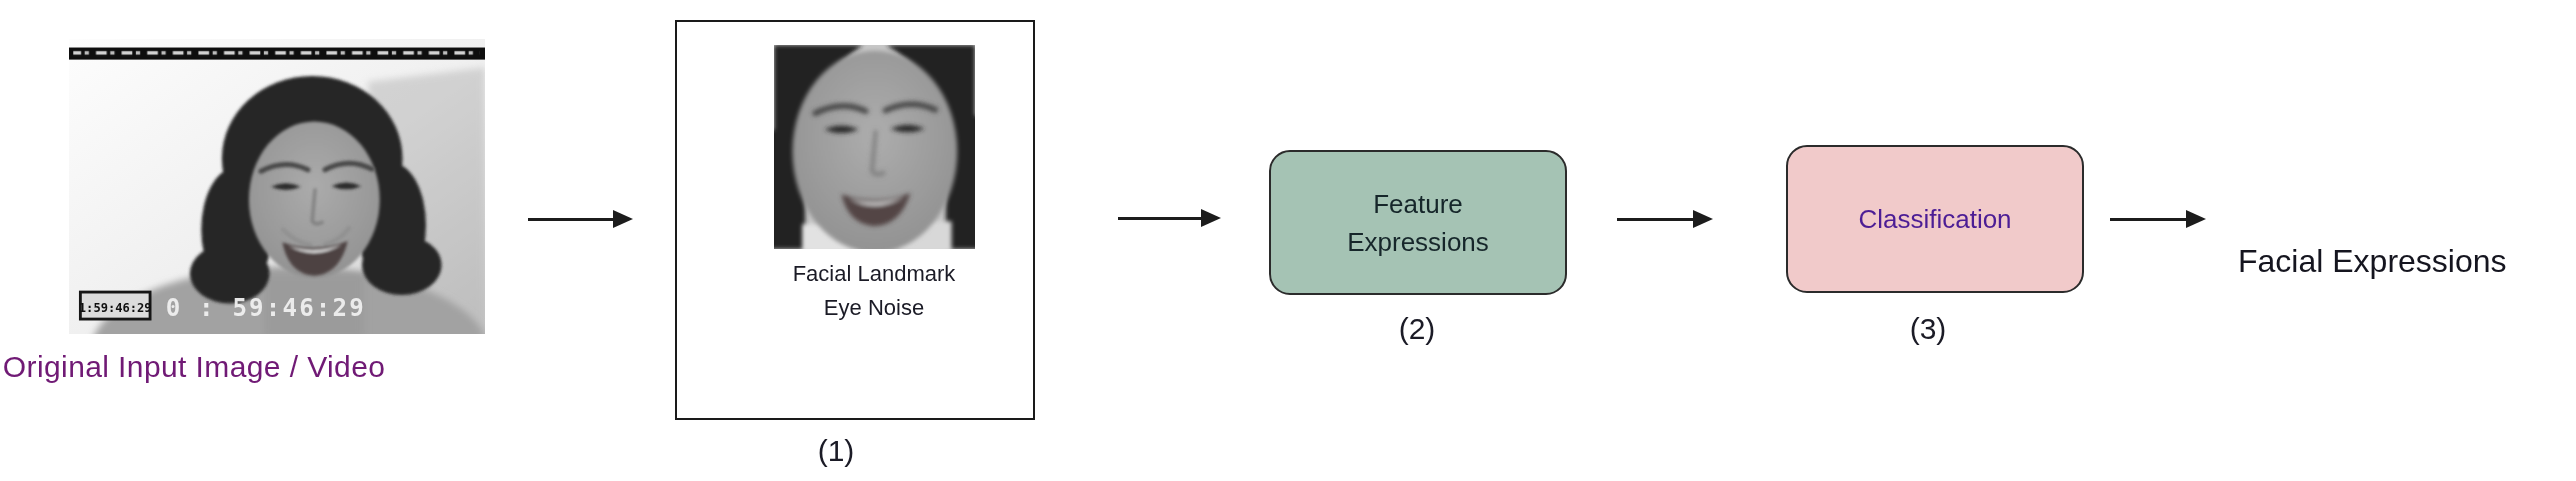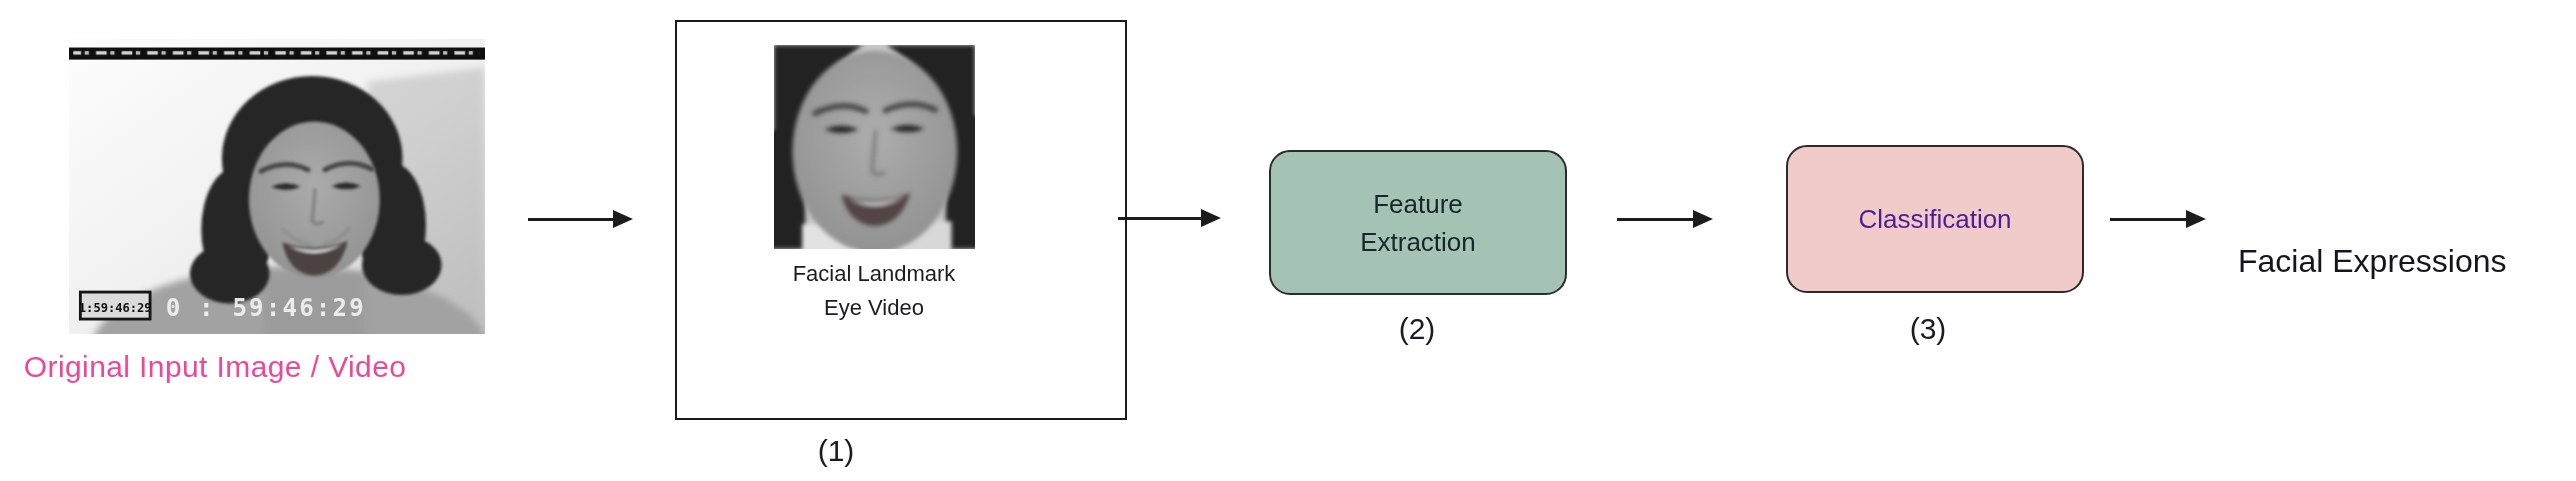--- a/index.html
+++ b/index.html
@@ -18,22 +18,22 @@
   .abs { position: absolute; }
 
   
   #photo {
     left: 69px; top: 39px; width: 416px; height: 295px;
   }
   #photo svg { display: block; width: 100%; height: 100%; }
 
   #photo-label {
     left: 2.8px; top: 350px; width: 333px;
-    font-size: 30px; color: #ec4899; text-align: left;
-    letter-spacing: 0.4px; white-space: nowrap; margin-left: 21px;
+    font-size: 30px; color: #701a75; text-align: left;
+    letter-spacing: 0.4px; white-space: nowrap;
   }
 
   
   .arrow {
     height: 2.8px; background: #1c1c1c;
   }
   .arrow::after {
     content: '';
     position: absolute;
     right: -19px; top: 50%;
@@ -43,21 +43,21 @@
     border-top: 9.2px solid transparent;
     border-bottom: 9.2px solid transparent;
   }
   #arrow-1 { left: 528px; top: 218px; width: 86px; }
   #arrow-2 { left: 1118px; top: 217px; width: 84px; }
   #arrow-3 { left: 1617px; top: 218px; width: 77px; }
   #arrow-4 { left: 2110px; top: 218px; width: 77px; }
 
   
   #stage1-box {
-    left: 675px; top: 20px; width: 452px; height: 400px;
+    left: 675px; top: 20px; width: 360px; height: 400px;
     background: #ffffff;
     border: 2.8px solid #1a1a1a;
     box-sizing: border-box;
     padding-left: 45px;
   }
   #face-crop {
     left: 97px; top: 23px; width: 201px; height: 204px;
   }
   #face-crop svg { display: block; width: 100%; height: 100%; }
   #stage1-text {
@@ -209,31 +209,31 @@
           <path d="M71,119 Q95,108 119,119 Q95,129 71,119 Z" fill="#2b2b2b"></path>
           <path d="M164,118 Q188,107 212,118 Q188,128 164,118 Z" fill="#2b2b2b"></path>
           <path d="M143,122 L138,177 Q143,185 154,180" stroke="#7c7c7c" stroke-width="6" fill="none" opacity="0.85" stroke-linecap="round"></path>
           <path d="M95,210 Q142,227 192,208 Q179,253 140,255 Q104,251 95,210 Z" fill="#524545"></path>
           <path d="M104,215 Q142,229 184,213 Q143,238 104,215 Z" fill="#dadada"></path>
         </g>
       </svg>
     </div>
     <div id="stage1-text" class="abs">
       <div>Facial Landmark</div>
-      <div>Eye Video</div>
+      <div>Eye Noise</div>
     </div>
   </div>
   <div id="num-1" class="abs num-label">(1)</div>
 
   <div id="arrow-2" class="abs arrow"></div>
 
   <div id="stage2-box" class="abs stage-box">
     <div>
       <div>Feature</div>
-      <div>Extraction</div>
+      <div>Expressions</div>
     </div>
   </div>
   <div id="num-2" class="abs num-label">(2)</div>
 
   <div id="arrow-3" class="abs arrow"></div>
 
   <div id="stage3-box" class="abs stage-box">
     <div>Classification</div>
   </div>
   <div id="num-3" class="abs num-label">(3)</div>

